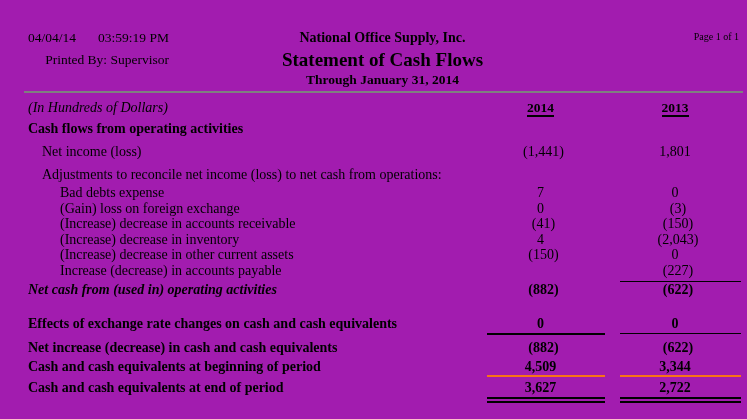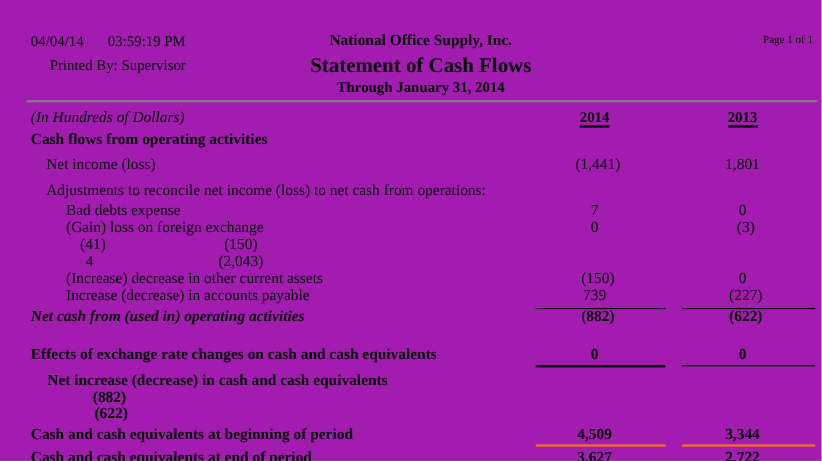--- a/index.html
+++ b/index.html
@@ -38,21 +38,21 @@
   .udbl { border-bottom:6px double #000; padding-bottom:2px; }
   .colhead { display:inline-block; font-weight:bold; font-size:13.5px; border-bottom:2px solid #000; line-height:14px; }
   
   .m-colhead { margin-top:2px; }
   .m-r0 { margin-top:4px; }
   .m-r1 { margin-top:8px; }
   .m-r2 { margin-top:8px; }
   .m-r3 { margin-top:3px; }
   .m-r9 { margin-top:0; }
   .m-r10{ margin-top:19px; }
-  .m-r11{ margin-top:5px;flex-direction:column; }
+  .m-r11{ margin-top:5px; }
   .m-r12{ margin-top:4px; }
   .m-r13{ margin-top:3px; }
 </style>
 </head>
 <body>
 
 <div class="page">
 
   <div class="hdr-left">
     <div>
@@ -106,38 +106,39 @@
       <div class="v v2 np">0</div>
     </div>
 
     <div class="row sm">
       <div class="lbl i2">(Gain) loss on foreign exchange</div>
       <div class="v np">0</div>
       <div class="v v2">(3)</div>
     </div>
 
     <div class="row sm">
+      <div class="lbl i2">(Increase) decrease in accounts receivable</div>
       <div class="v">(41)</div>
       <div class="v v2">(150)</div>
     </div>
 
     <div class="row sm">
+      <div class="lbl i2">(Increase) decrease in inventory</div>
       <div class="v np">4</div>
       <div class="v v2">(2,043)</div>
     </div>
 
     <div class="row sm">
       <div class="lbl i2">(Increase) decrease in other current assets</div>
       <div class="v">(150)</div>
       <div class="v v2 np">0</div>
     </div>
 
     <div class="row sm">
       <div class="lbl i2">Increase (decrease) in accounts payable</div>
-      <div class="v u1 np">739</div>
       <div class="v v2 u1">(227)</div>
     </div>
 
     <div class="row m-r9">
       <div class="lbl bi">Net cash from (used in) operating activities</div>
       <div class="v b">(882)</div>
       <div class="v v2 b">(622)</div>
     </div>
 
     <div class="row m-r10">

